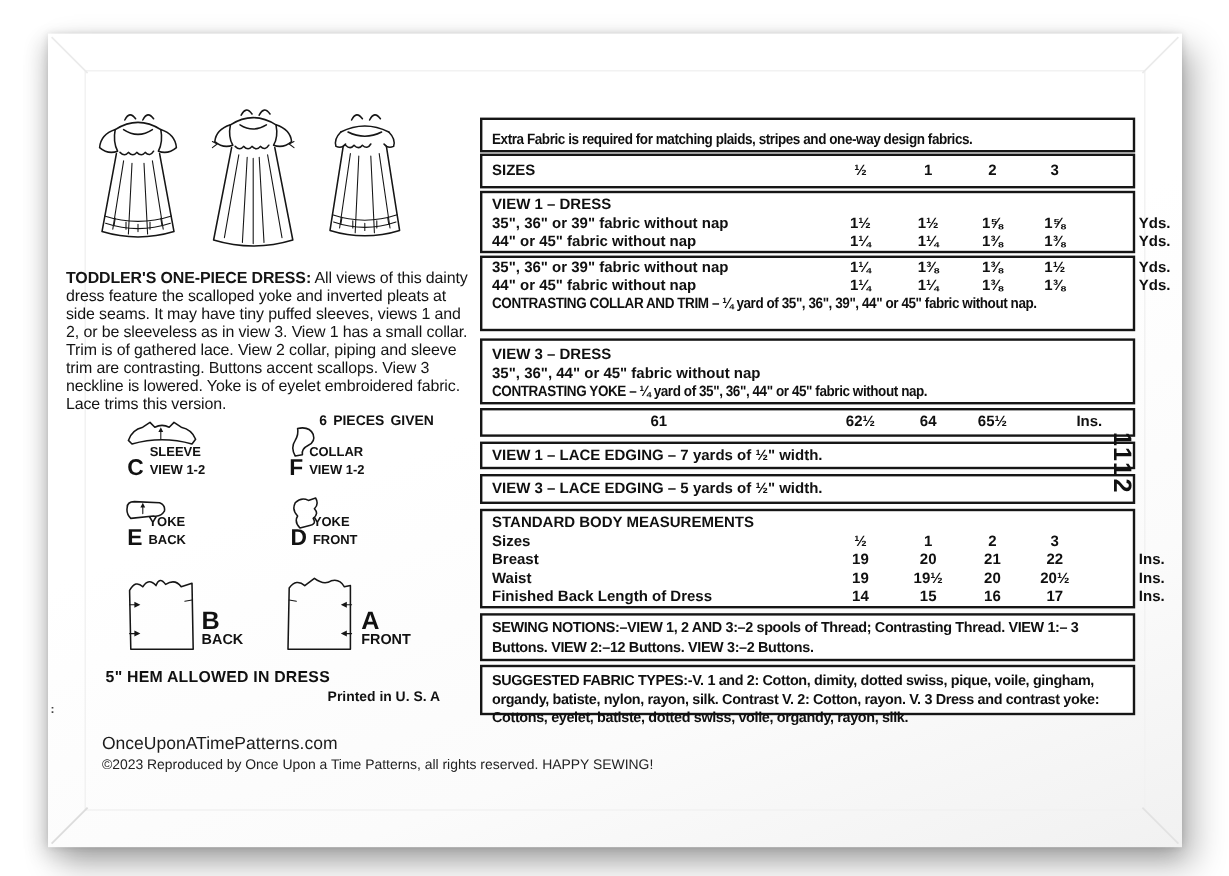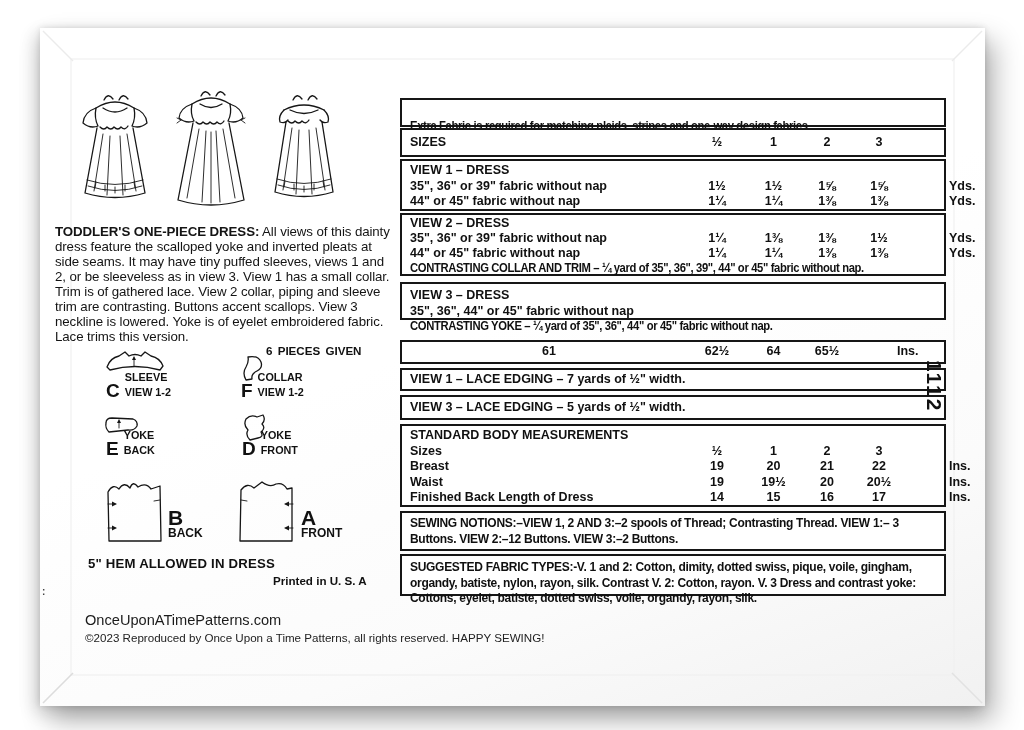--- a/index.html
+++ b/index.html
@@ -173,21 +173,21 @@
     </div>
 
     <div class="hem-note">5" HEM ALLOWED IN DRESS</div>
     <div class="printed">Printed in U. S. A</div>
     <div class="site">OnceUponATimePatterns.com</div>
     <div class="copy">©2023 Reproduced by Once Upon a Time Patterns, all rights reserved.  HAPPY SEWING!</div>
     <div class="edge-mark">:</div>
 
     <div class="table">
 
-      <div class="t-box" style="top:0;height:29px;padding-top:19px">
+      <div class="t-box" style="top:0;height:29px;padding-top:9px">
         <span class="t-note">Extra Fabric is required for matching plaids, stripes and one-way design fabrics.</span>
       </div>
 
       <div class="t-box" style="top:30px;height:29px;padding-top:5px">
         <div class="t-grid">
           <span>SIZES</span>
           <span class="t-val">½</span>
           <span class="t-val">1</span>
           <span class="t-val">2</span>
           <span class="t-val">3</span>
@@ -209,41 +209,40 @@
           <span>44" or 45" fabric without nap</span>
           <span class="t-val">1¼</span>
           <span class="t-val">1¼</span>
           <span class="t-val">1⅜</span>
           <span class="t-val">1⅜</span>
           <span class="t-unit">Yds.</span>
         </div>
       </div>
 
       <div class="t-box" style="top:115px;height:63px;line-height:15px;padding-top:1px">
-        <div>VIEW 2 – DRESS</div>
         <div class="t-grid">
           <span>35", 36" or 39" fabric without nap</span>
           <span class="t-val">1¼</span>
           <span class="t-val">1⅜</span>
           <span class="t-val">1⅜</span>
           <span class="t-val">1½</span>
           <span class="t-unit">Yds.</span>
         </div>
         <div class="t-grid">
           <span>44" or 45" fabric without nap</span>
           <span class="t-val">1¼</span>
           <span class="t-val">1¼</span>
           <span class="t-val">1⅜</span>
           <span class="t-val">1⅜</span>
           <span class="t-unit">Yds.</span>
         </div>
         <span class="t-note">CONTRASTING COLLAR AND TRIM – ¼ yard of 35", 36", 39", 44" or 45" fabric without nap.</span>
       </div>
 
-      <div class="t-box" style="top:184px;height:38px;padding-top:4px">
+      <div class="t-box" style="top:184px;height:55px;padding-top:4px">
         <div>VIEW 3 – DRESS</div>
         <div>35", 36", 44" or 45" fabric without nap</div>
         <span class="t-note">CONTRASTING YOKE – ¼ yard of 35", 36", 44" or 45" fabric without nap.</span>
       </div>
 
       <div class="t-box" style="top:242px;height:24px;padding-top:2px">
         <div class="t-grid">
           <span class="t-val">61</span>
           <span class="t-val">62½</span>
           <span class="t-val">64</span>

